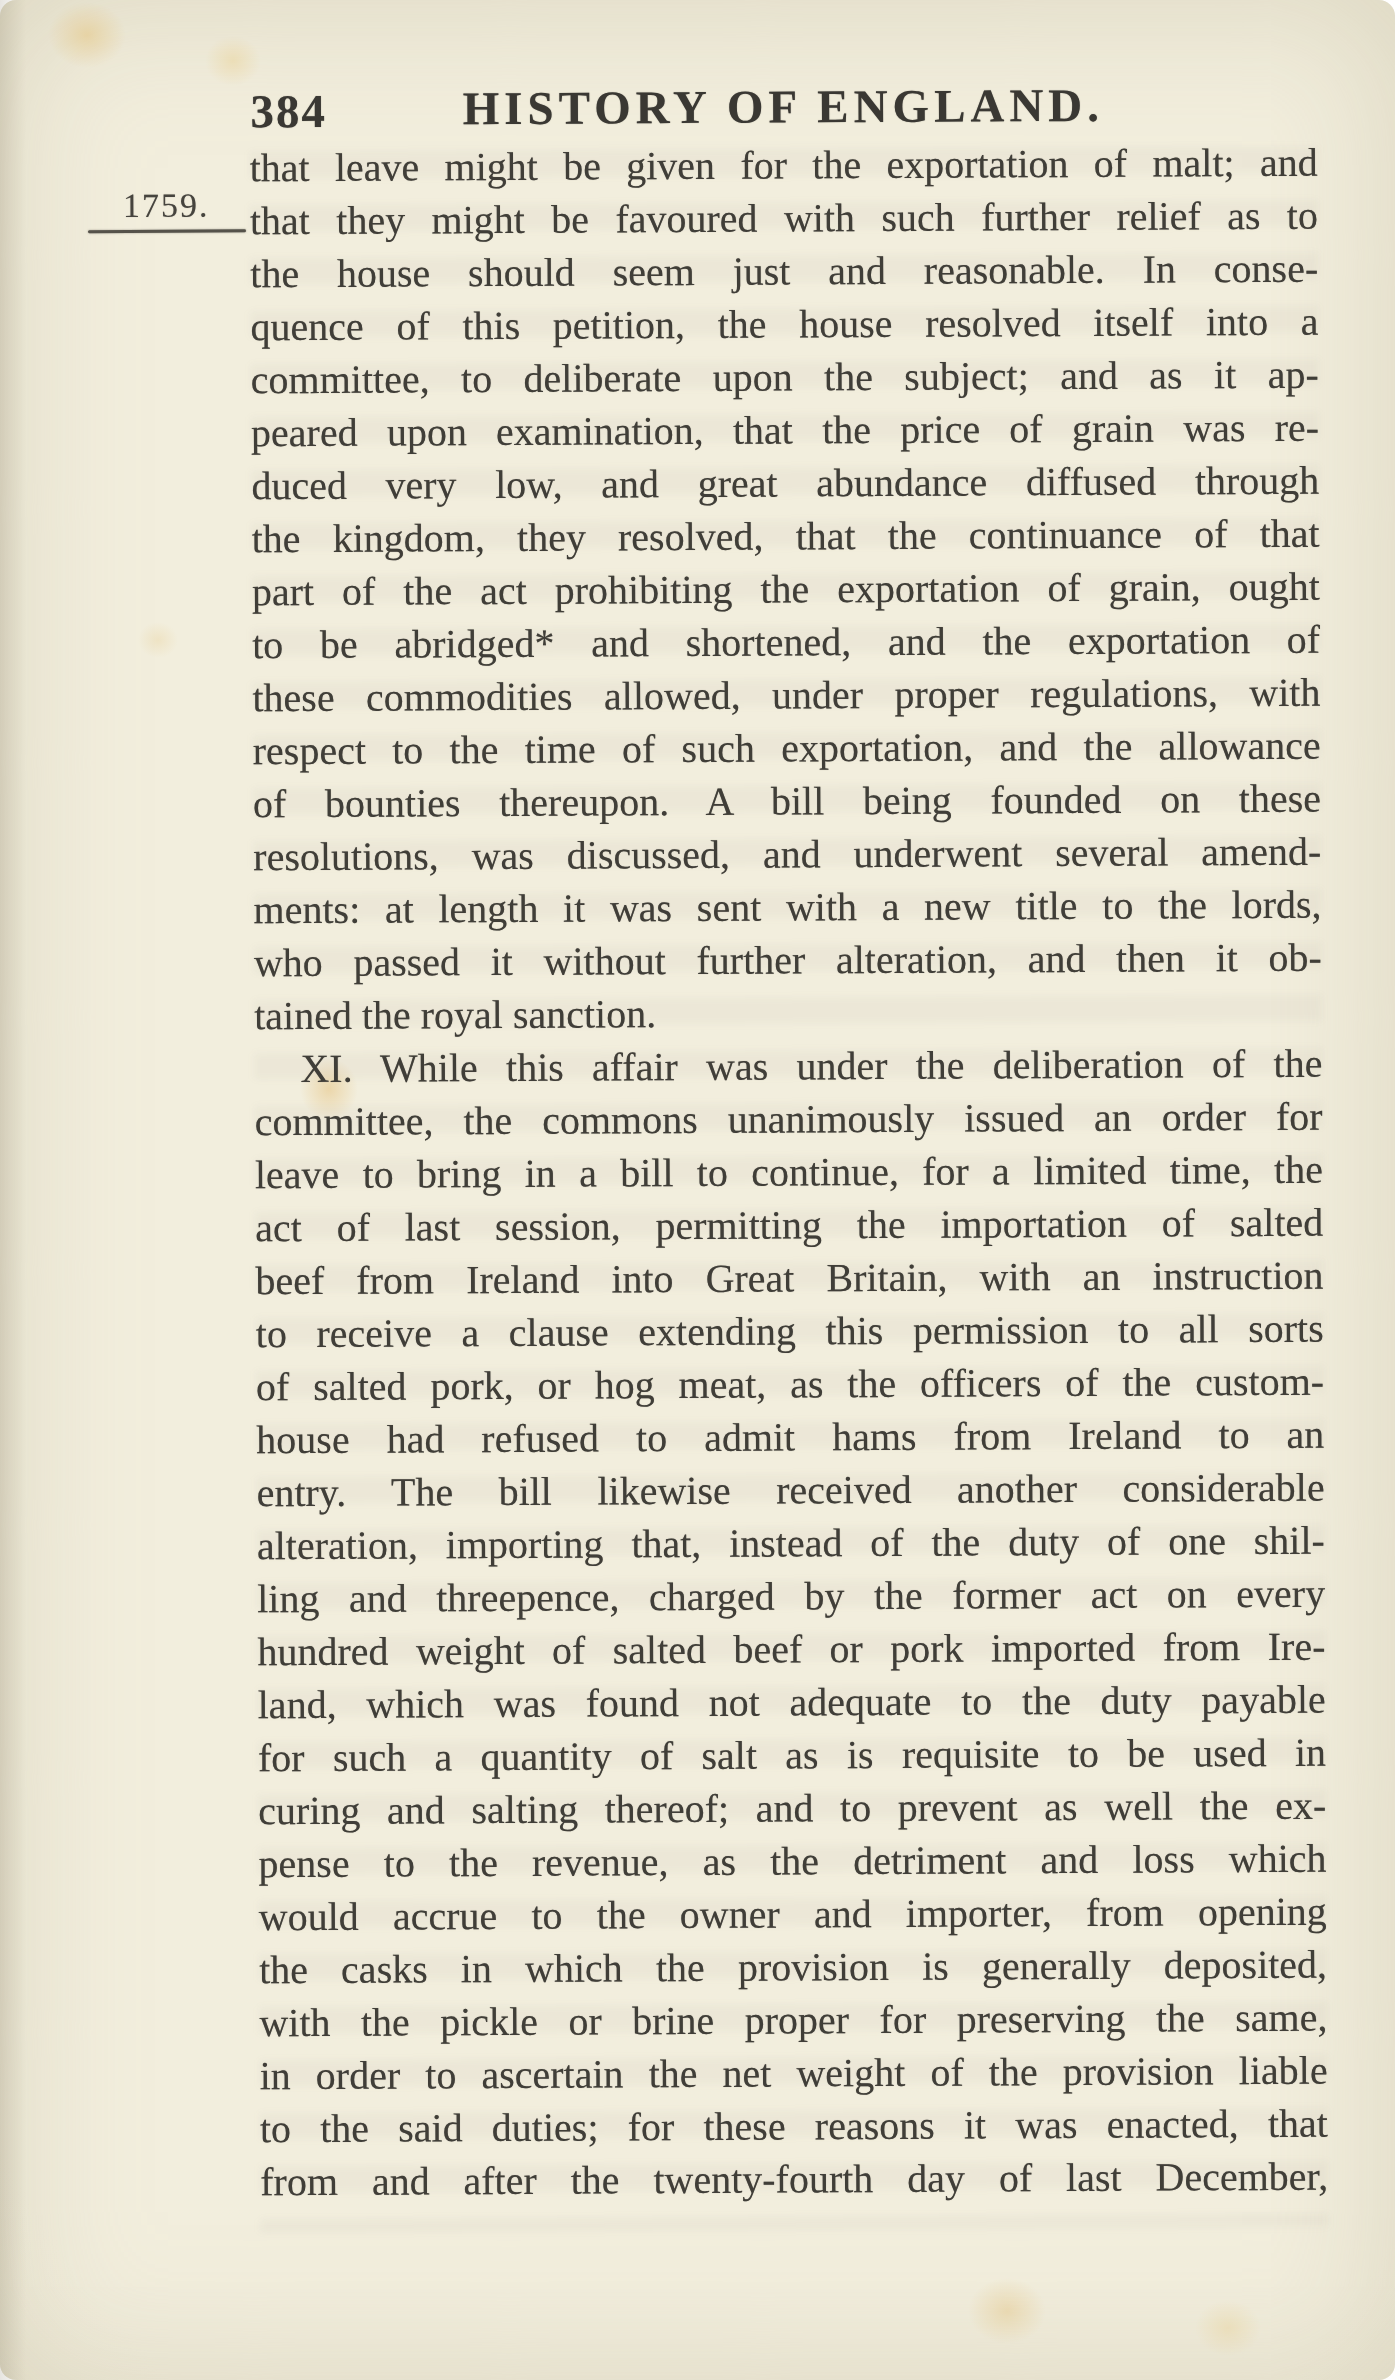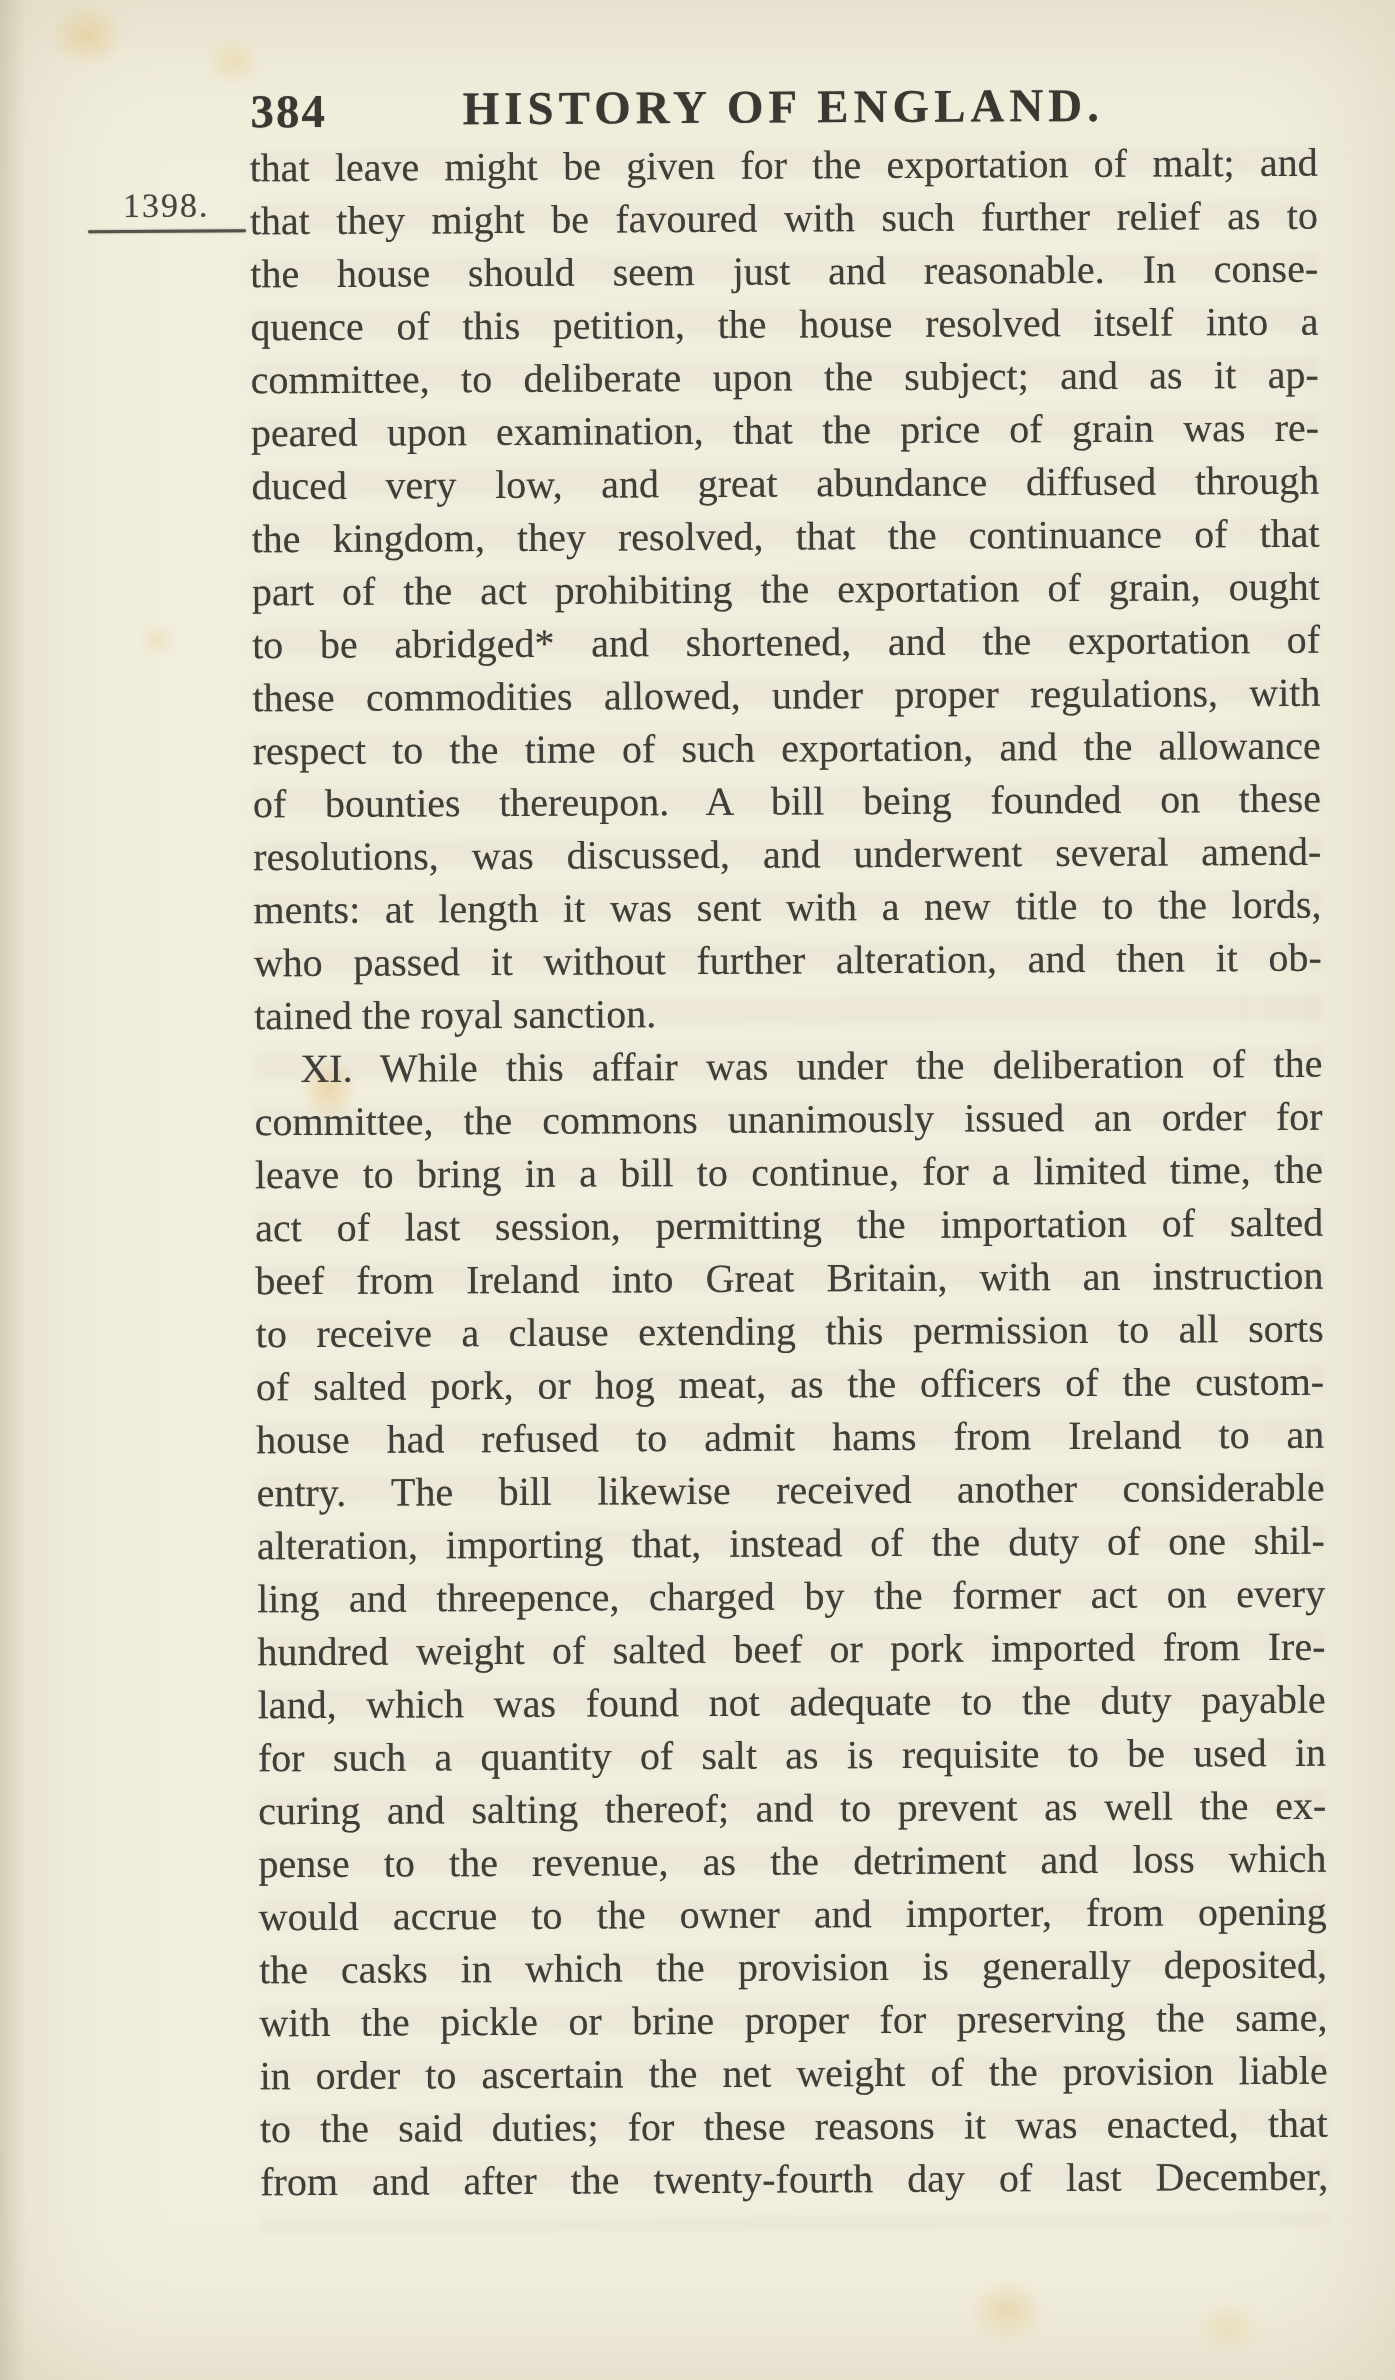--- a/index.html
+++ b/index.html
@@ -12,20 +12,21 @@
     margin: 0; padding: 0;
     width: 1395px; height: 2380px;
     overflow: hidden;
     font-family: "Liberation Serif", serif;
   }
   .page {
     position: absolute; inset: 0;
     background:
       radial-gradient(ellipse 130% 120% at 52% 45%, var(--paper) 55%, var(--paper_edge) 100%);
     box-shadow: inset 0 0 140px rgba(175,165,135,0.35);
+    border-radius: 16px;
   }
   .left-edge-shade {
     position: absolute; left: 0; top: 0; width: 26px; height: 100%;
     background: linear-gradient(90deg, rgba(120,110,85,0.18), rgba(120,110,85,0.0));
   }
   .scan-content {
     position: absolute; inset: 0;
     transform: rotate(-0.3deg);
     transform-origin: 50% 50%;
     color: var(--ink);
@@ -100,21 +101,21 @@
   <div class="stain s1"></div>
   <div class="stain s2"></div>
   <div class="stain s3"></div>
   <div class="stain s4"></div>
   <div class="stain s5"></div>
   <div class="stain s6"></div>
 
   <div class="scan-content">
     <div class="page-number">384</div>
     <div class="running-title">HISTORY OF ENGLAND.</div>
-    <div class="margin-year">1398.</div>
+    <div class="margin-year">1759.</div>
     <div class="margin-rule"></div>
     <div class="showthrough"></div>
     <div class="body-text">
         <div class="paragraph">
           <div class="line">that leave might be given for the exportation of malt; and</div>
           <div class="line">that they might be favoured with such further relief as to</div>
           <div class="line">the house should seem just and reasonable.  In conse-</div>
           <div class="line">quence of this petition, the house resolved itself into a</div>
           <div class="line">committee, to deliberate upon the subject; and as it ap-</div>
           <div class="line">peared upon examination, that the price of grain was re-</div>

